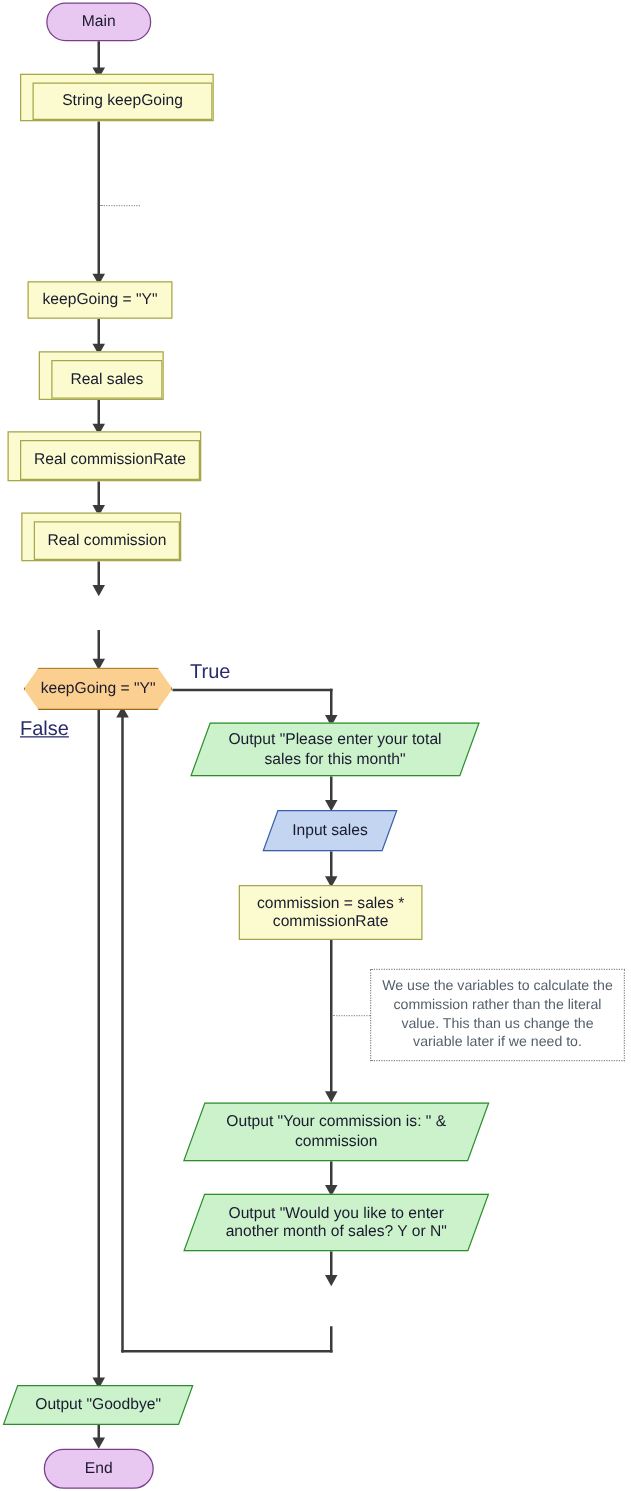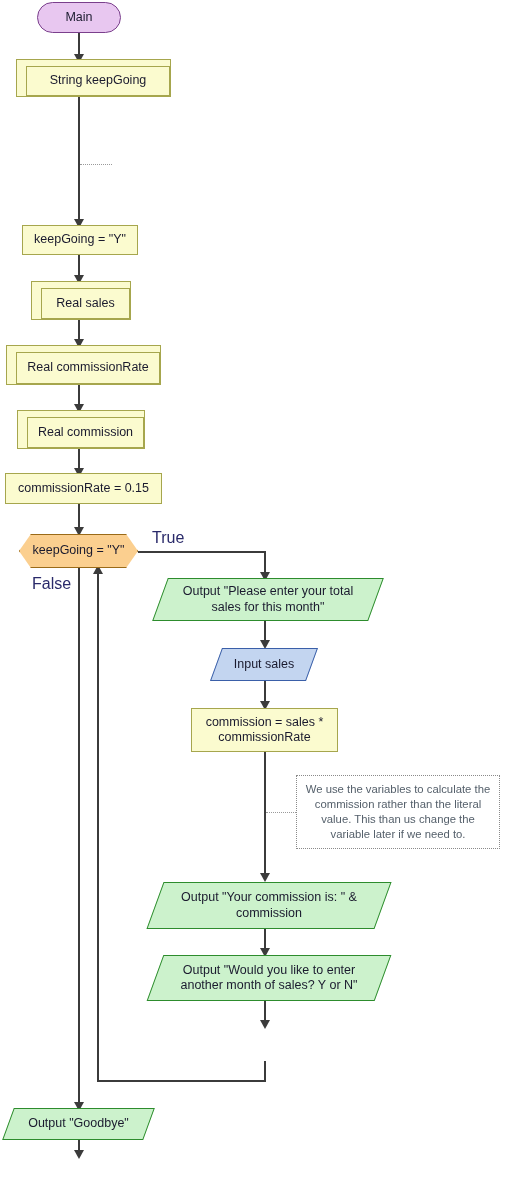--- a/index.html
+++ b/index.html
@@ -188,21 +188,21 @@
 
   <div class="line vline" style="left:264px; top:1061px; height:21px;"></div>
   <div class="line hline" style="left:97px; top:1080px; width:169px;"></div>
   <div class="line vline" style="left:97px; top:572px; height:510px;"></div>
   <div class="arrow up" style="left:92.5px; top:565px;"></div>
 
   <div class="line vline" style="left:78px; top:1140px; height:17px;"></div>
   <div class="arrow down" style="left:73.5px; top:1150px;"></div>
 
   <div class="edge-label" style="left:152px; top:529px;">True</div>
-  <div class="edge-label" style="left:32px; top:575px;">False</div>
+  <div class="edge-label" style="left:16px; top:575px;text-decoration:underline;">False</div>
 
   <div class="node terminal" style="left:37px; top:2px; width:84px; height:31px;">
     <span>Main</span>
   </div>
 
   <div class="node declare" style="left:16px; top:59px; width:155px; height:38px;">
     <div class="inner">
       <span>String keepGoing</span>
     </div>
   </div>
@@ -223,23 +223,20 @@
       <span>Real commissionRate</span>
     </div>
   </div>
 
   <div class="node declare" style="left:17px; top:410px; width:128px; height:39px;">
     <div class="inner">
       <span>Real commission</span>
     </div>
   </div>
 
-  <div class="node process" style="left:5px; top:473px; width:157px; height:31px;">
-    <span>commissionRate = 0.15</span>
-  </div>
 
   <div class="node decision" style="left:19px; top:534px; width:119px; height:34px;">
     <span>keepGoing = "Y"</span>
   </div>
 
   <div class="node io output" style="left:160px; top:578px; width:216px; height:43px;">
     <div class="skew"></div>
     <div class="txt">Output "Please enter your total sales for this month"</div>
   </div>
 
@@ -265,14 +262,17 @@
     <div class="skew"></div>
     <div class="txt">Output "Would you like to enter another month of sales? Y or N"</div>
   </div>
 
 
   <div class="node io output" style="left:8px; top:1108px; width:141px; height:32px;">
     <div class="skew"></div>
     <div class="txt">Output "Goodbye"</div>
   </div>
 
+  <div class="node terminal" style="left:35px; top:1159px; width:88px; height:32px;">
+    <span>End</span>
+  </div>
 
 </div>
 
 </body></html>

